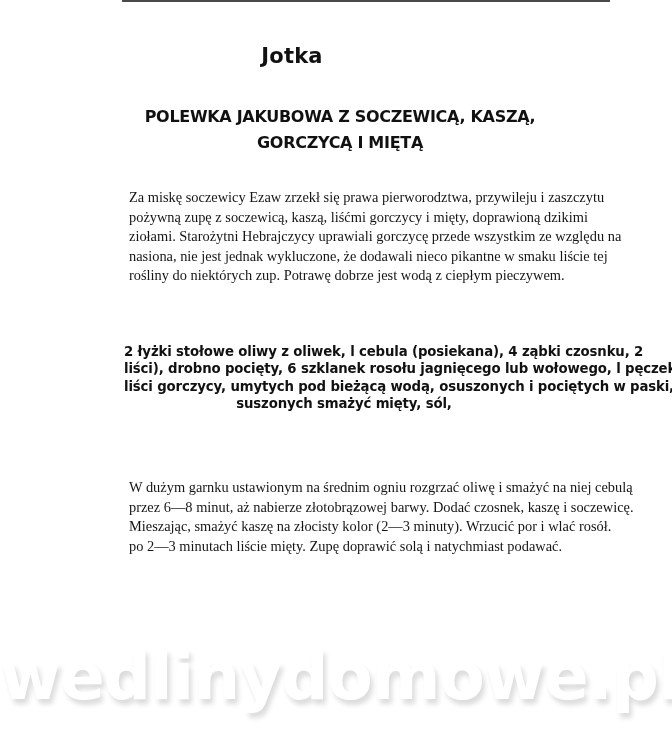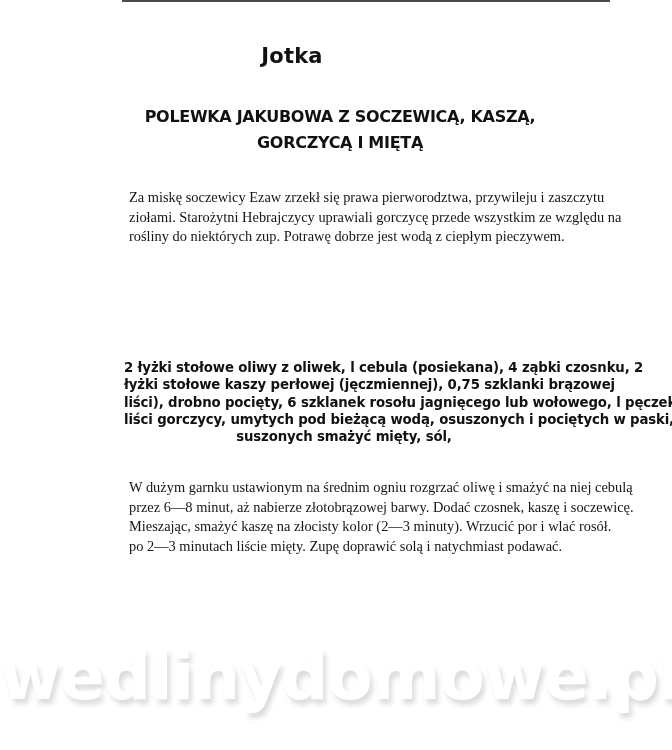--- a/index.html
+++ b/index.html
@@ -55,21 +55,21 @@
       text-align: justify;
       text-align-last: left;
       color: #151515;
     }
     .intro { top: 188px; }
     .method { top: 478px; }
     .ingredients {
       position: absolute;
       left: 124px;
       width: 440px;
-      top: 359px;
+      top: 343px;
       text-align: center;
       font-family: "DejaVu Sans", sans-serif;
       font-weight: bold;
       font-size: 13.3px;
       line-height: 17.3px;
       letter-spacing: -0.15px;
       color: #111111;
     }
     .line { display: block; white-space: nowrap; }
     .jline { display: block; text-align: justify; text-align-last: justify; white-space: nowrap; }
@@ -95,27 +95,28 @@
 
 <div class="author">Jotka</div>
 
 <div class="title">
   <span class="line">POLEWKA JAKUBOWA Z SOCZEWICĄ, KASZĄ,</span>
   <span class="line">GORCZYCĄ I MIĘTĄ</span>
 </div>
 
 <div class="intro">
   <span class="jline">Za miskę soczewicy Ezaw zrzekł się prawa pierworodztwa, przywileju i zaszczytu</span>
+  <span class="jline">pożywną zupę z soczewicą, kaszą, liśćmi gorczycy i mięty, doprawioną dzikimi</span>
   <span class="jline">ziołami. Starożytni Hebrajczycy uprawiali gorczycę przede wszystkim ze względu na</span>
+  <span class="jline">nasiona, nie jest jednak wykluczone, że dodawali nieco pikantne w smaku liście tej</span>
   <span class="jline last">rośliny do niektórych zup. Potrawę dobrze jest wodą z ciepłym pieczywem.</span>
 </div>
 
 <div class="ingredients">
   <span class="line">2 łyżki stołowe oliwy z oliwek, l cebula (posiekana), 4 ząbki czosnku, 2</span>
-  <span class="line">łyżki stołowe kaszy perłowej (jęczmiennej), 0,75 szklanki brązowej</span>
   <span class="line">liści), drobno pocięty, 6 szklanek rosołu jagnięcego lub wołowego, l pęczek</span>
   <span class="line">liści gorczycy, umytych pod bieżącą wodą, osuszonych i pociętych w paski,</span>
   <span class="line">suszonych smażyć mięty, sól,</span>
 </div>
 
 <div class="method">
   <span class="jline">W dużym garnku ustawionym na średnim ogniu rozgrzać oliwę i smażyć na niej cebulą</span>
   <span class="jline">przez 6—8 minut, aż nabierze złotobrązowej barwy. Dodać czosnek, kaszę i soczewicę.</span>
   <span class="jline">Mieszając, smażyć kaszę na złocisty kolor (2—3 minuty). Wrzucić por i wlać rosół.</span>
   <span class="jline last">po 2—3 minutach liście mięty. Zupę doprawić solą i natychmiast podawać.</span>

